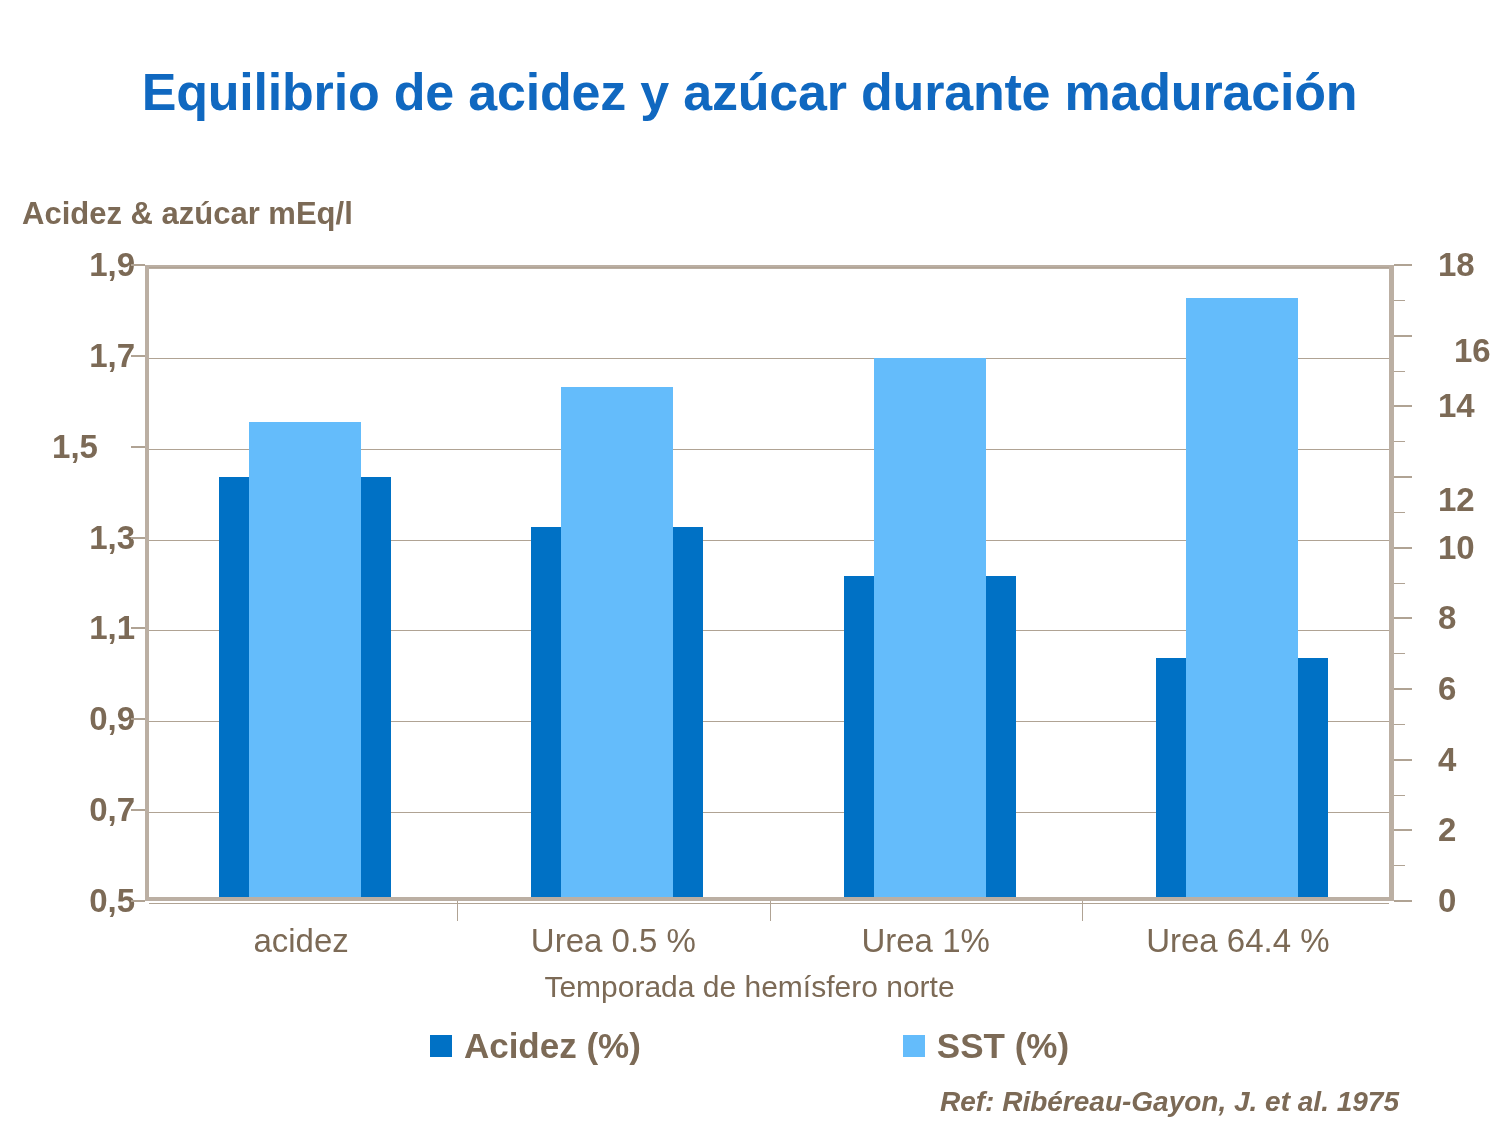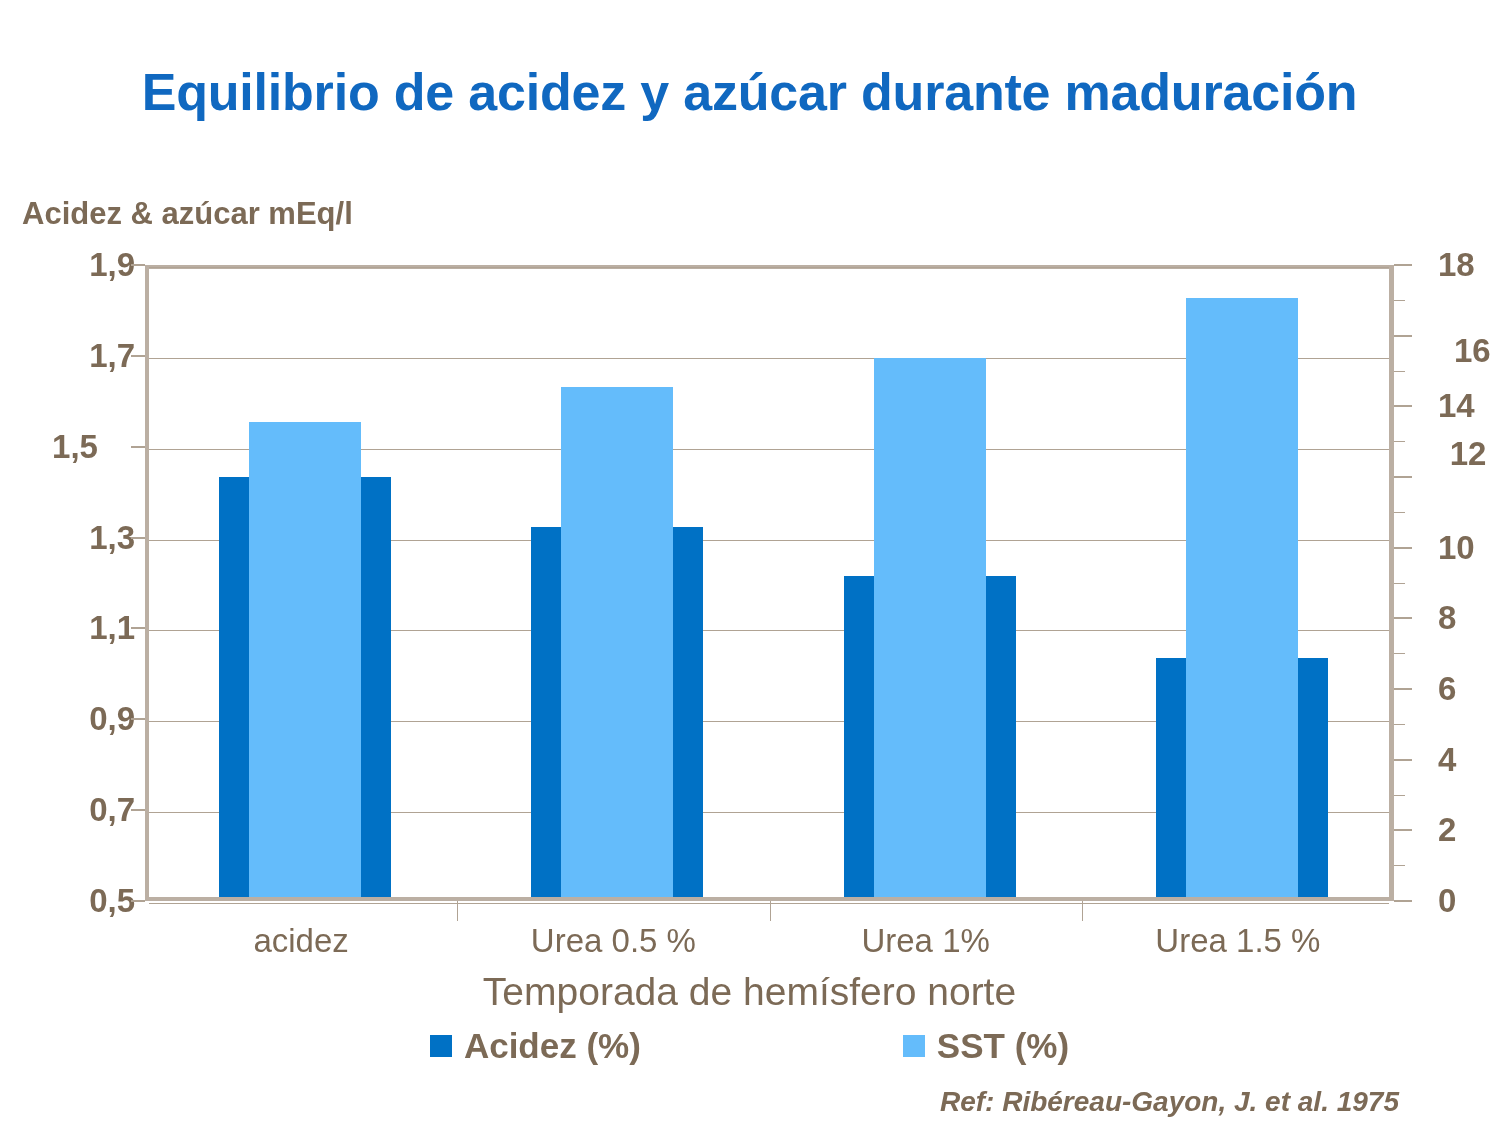--- a/index.html
+++ b/index.html
@@ -101,21 +101,21 @@
     font-size:33px;
     color:#7C6A56;
     text-align:center;
     transform:translateX(-50%);
     white-space:nowrap;
   }
   #x-axis-title{
     position:absolute;
     left:0;top:970px;width:1499px;
     text-align:center;
-    font-size:39px;
+    font-size:30px;
     color:#7C6A56;
   }
   
   #legend{
     position:absolute;
     left:0;top:1026px;width:1499px;
     display:flex;
     justify-content:center;
     align-items:center;
     gap:12px;
@@ -169,21 +169,21 @@
     <div class="ytick-left-tickmark" style="top: 900px;"></div>
   </div>
 
 <div id="right-axis">
     <div class="ytick-right" style="top: 265px;">18</div>
     <div class="ytick-right-tickmark" style="top: 264px;"></div>
     <div class="ytick-right" style="top: 351px; margin-left: 16px;">16</div>
     <div class="ytick-right-tickmark" style="top: 334.667px;"></div>
     <div class="ytick-right" style="top: 406.333px;">14</div>
     <div class="ytick-right-tickmark" style="top: 405.333px;"></div>
-    <div class="ytick-right" style="top: 454px; text-align: center;">12</div>
+    <div class="ytick-right" style="top: 500px;">12</div>
     <div class="ytick-right-tickmark" style="top: 476px;"></div>
     <div class="ytick-right" style="top: 547.667px;">10</div>
     <div class="ytick-right-tickmark" style="top: 546.667px;"></div>
     <div class="ytick-right" style="top: 618.333px;">8</div>
     <div class="ytick-right-tickmark" style="top: 617.333px;"></div>
     <div class="ytick-right" style="top: 689px;">6</div>
     <div class="ytick-right-tickmark" style="top: 688px;"></div>
     <div class="ytick-right" style="top: 759.667px;">4</div>
     <div class="ytick-right-tickmark" style="top: 758.667px;"></div>
     <div class="ytick-right" style="top: 830.333px;">2</div>
@@ -226,21 +226,21 @@
 
 <div id="cat-seps">
     <div class="cat-sep" style="left: 457.25px;"></div>
     <div class="cat-sep" style="left: 769.5px;"></div>
     <div class="cat-sep" style="left: 1081.75px;"></div>
   </div>
 <div id="x-ticks">
     <div class="xtick" style="left: 301.125px;">acidez</div>
     <div class="xtick" style="left: 613.375px;">Urea 0.5 %</div>
     <div class="xtick" style="left: 925.625px;">Urea 1%</div>
-    <div class="xtick" style="left: 1237.88px;">Urea 1.5 %</div>
+    <div class="xtick" style="left: 1237.88px;">Urea 64.4 %</div>
   </div>
 
 <div id="x-axis-title">Temporada de hemísfero norte</div>
 
 <div id="legend">
   <div class="legend-item">
     <span class="legend-swatch" style="background:#0071C5"></span>
     <span>Acidez (%)</span>
   </div>
   <div class="legend-item">

